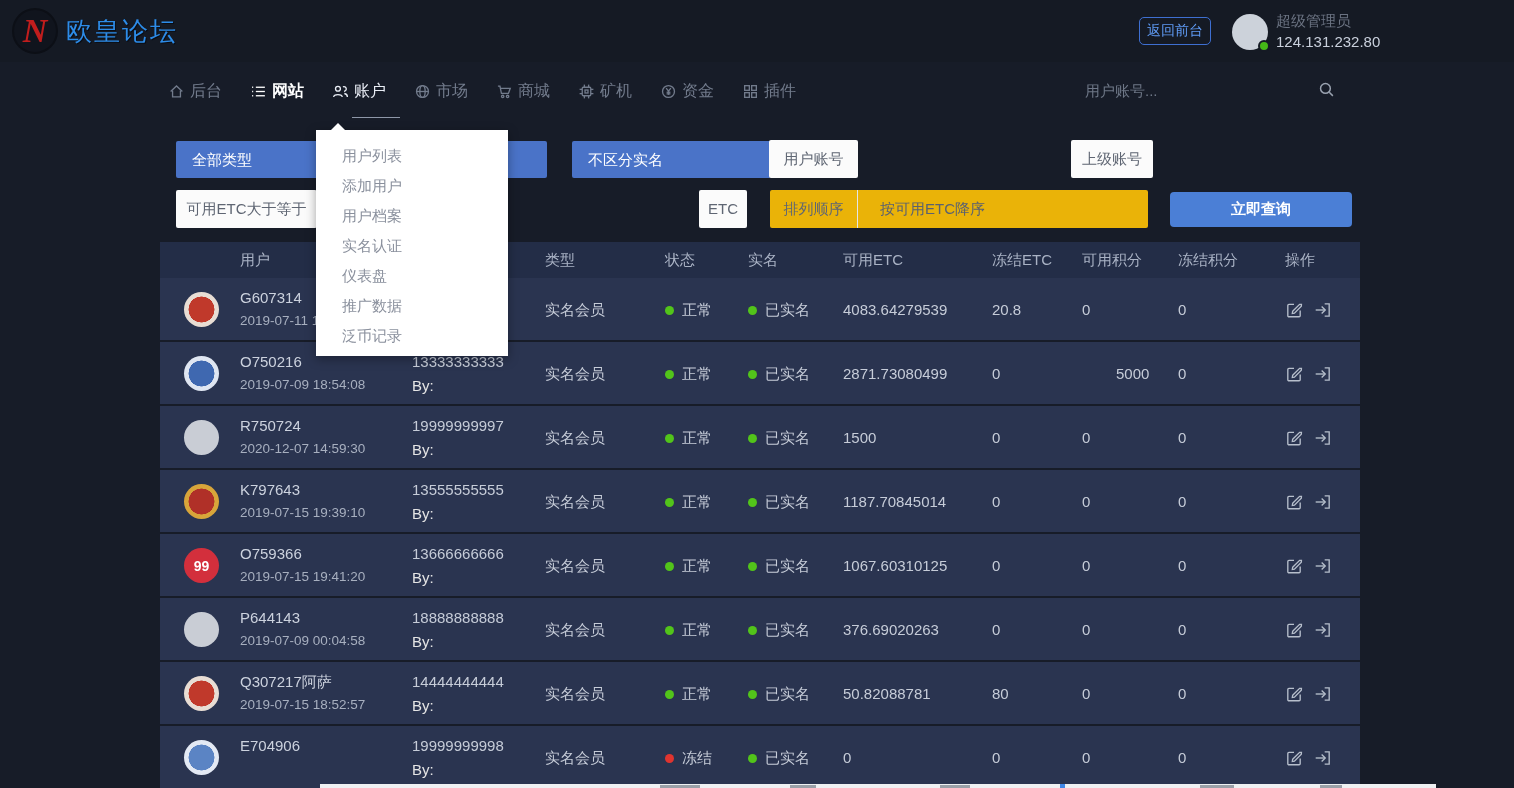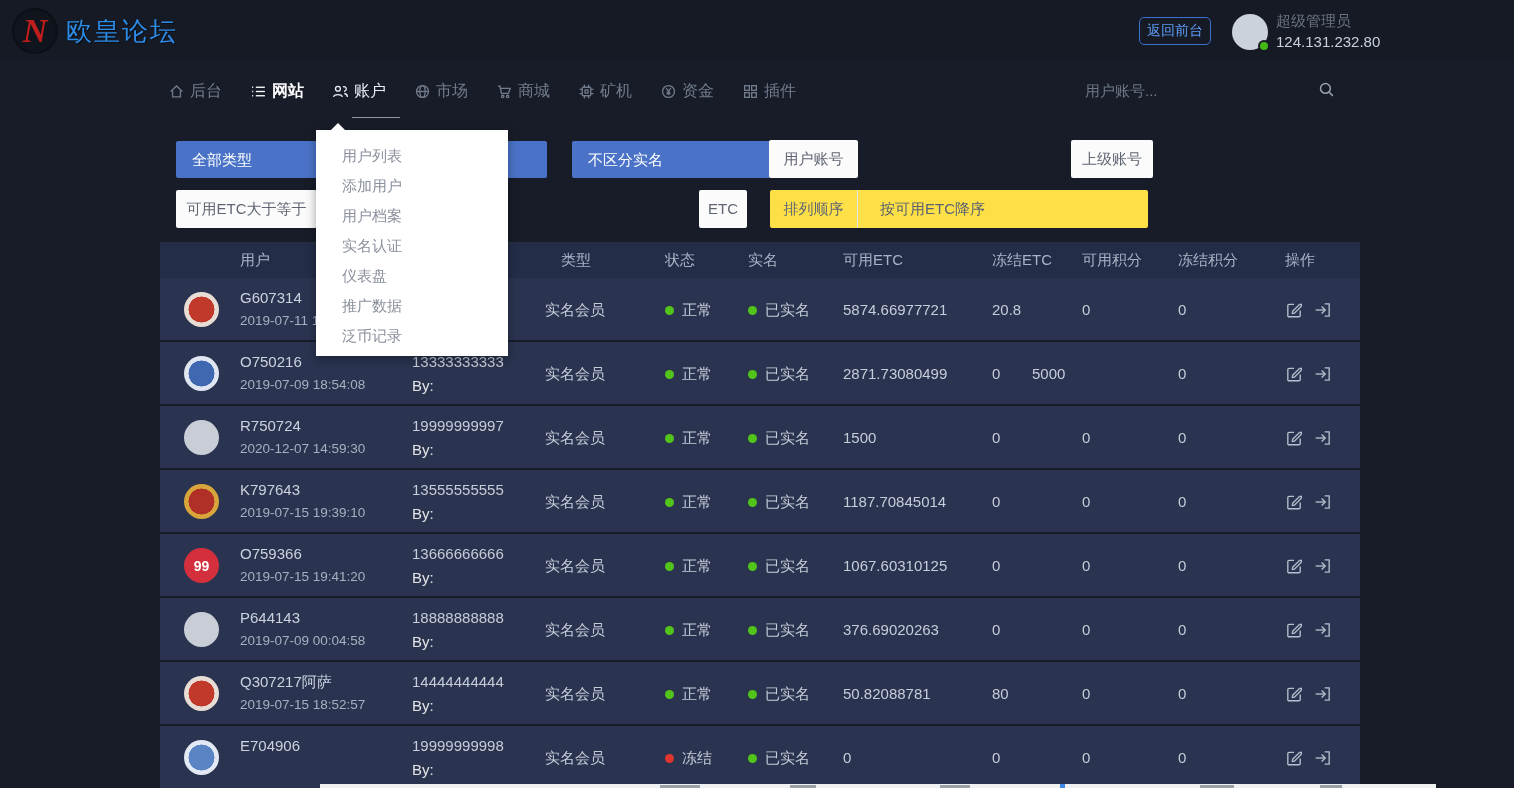--- a/index.html
+++ b/index.html
@@ -42,21 +42,21 @@
   .search-icon { position:absolute; right:0; top:6px; color:#9aa2b0; }
 
   
   .blue-select { position:absolute; height:37px; background:#4a73c8; border-radius:2px;
     color:#fff; font-size:15px; line-height:37px; padding-left:16px; cursor:pointer; }
   .white-box { position:absolute; height:38px; background:#fbfbfb; border-radius:2px;
     color:#5f6673; font-size:15px; line-height:38px; text-align:center; cursor:pointer; }
   .ghost-input { position:absolute; height:38px; background:transparent; border:none; outline:none;
     color:#cfd5e0; font-size:15px; font-family:inherit; }
   .sort-group { position:absolute; left:770px; top:190px; width:378px; height:38px;
-    background:#fde047; border-radius:2px; display:flex; }
+    background:#eab308; border-radius:2px; display:flex; }
   .sort-label { width:88px; text-align:center; line-height:38px; color:#5f6673; font-size:15px;
     border-right:1px solid #e3e5e8; }
   .sort-value { flex:1; line-height:38px; padding-left:22px; color:#5a6170; font-size:15px; cursor:pointer; }
   .query-btn { position:absolute; left:1170px; top:192px; width:182px; height:35px;
     background:#4b7fd6; border:none; border-radius:4px; color:#fff; font-size:15px;
     font-weight:bold; cursor:pointer; }
 
   
   .table { position:absolute; left:160px; top:242px; width:1200px; }
   .thead { position:relative; height:36px; background:#232d47; }
@@ -229,26 +229,27 @@
   <div class="white-box" style="left:1071px; top:140px; width:82px;">上级账号</div>
   <input class="ghost-input" style="left: 1165px; top: 140px; width: 185px;">
 
   <div class="white-box" style="left:176px; top:190px; width:141px;">可用ETC大于等于</div>
   <input class="ghost-input" style="left: 325px; top: 190px; width: 366px;">
   <div class="white-box" style="left:699px; top:190px; width:48px;">ETC</div>
   <div class="sort-group">
     <div class="sort-label">排列顺序</div>
     <div class="sort-value">按可用ETC降序</div>
   </div>
+  <button class="query-btn">立即查询</button>
 
   <div class="table">
     <div class="thead" id="thead">
         <span style="left: 80px;">用户</span>
         <span style="left: 252px;"></span>
-        <span style="left: 385px; margin-left: 16px;">类型</span>
+        <span style="left: 385px;">类型</span>
         <span style="left: 505px;">状态</span>
         <span style="left: 588px;">实名</span>
         <span style="left: 683px;">可用ETC</span>
         <span style="left: 832px;">冻结ETC</span>
         <span style="left: 922px;">可用积分</span>
         <span style="left: 1018px;">冻结积分</span>
         <span style="left: 1125px;">操作</span>
       </div>
     <div id="tbody">
   <div class="trow">
@@ -259,21 +260,21 @@
     <span class="byline"></span>
     <span class="cell mid" style="left:385px">实名会员</span>
     <span class="dotcell" style="left:505px">
       <span class="dot" style="background: rgb(82, 196, 26);"></span>
       <span>正常</span>
     </span>
     <span class="dotcell" style="left:588px">
       <span class="dot" style="background: rgb(82, 196, 26);"></span>
       <span>已实名</span>
     </span>
-    <span class="cell mid" style="left:683px">5874.66977721</span>
+    <span class="cell mid" style="left:683px">4083.64279539</span>
     <span class="cell mid" style="left:832px">20.8</span>
     <span class="cell mid" style="left:922px">0</span>
     <span class="cell mid" style="left:1018px">0</span>
     <span class="actions">
       <svg viewBox="0 0 16 16" fill="none" stroke="currentColor" stroke-width="1.2">
         <path d="M13.5 8.5v4.5a1 1 0 0 1-1 1H3.5a1 1 0 0 1-1-1v-9a1 1 0 0 1 1-1H8"></path>
         <path d="M6.8 9.2 13 3l1.6 0-0.1 1.7-6.1 6.1-1.9 0.3z"></path>
       </svg>
       <svg viewBox="0 0 16 16" fill="none" stroke="currentColor" stroke-width="1.2">
         <path d="M1.5 8h8"></path>
@@ -293,21 +294,21 @@
     <span class="dotcell" style="left:505px">
       <span class="dot" style="background: rgb(82, 196, 26);"></span>
       <span>正常</span>
     </span>
     <span class="dotcell" style="left:588px">
       <span class="dot" style="background: rgb(82, 196, 26);"></span>
       <span>已实名</span>
     </span>
     <span class="cell mid" style="left:683px">2871.73080499</span>
     <span class="cell mid" style="left:832px">0</span>
-    <span class="cell mid" style="left:872px">5000</span>
+    <span class="cell mid" style="left:956px">5000</span>
     <span class="cell mid" style="left:1018px">0</span>
     <span class="actions">
       <svg viewBox="0 0 16 16" fill="none" stroke="currentColor" stroke-width="1.2">
         <path d="M13.5 8.5v4.5a1 1 0 0 1-1 1H3.5a1 1 0 0 1-1-1v-9a1 1 0 0 1 1-1H8"></path>
         <path d="M6.8 9.2 13 3l1.6 0-0.1 1.7-6.1 6.1-1.9 0.3z"></path>
       </svg>
       <svg viewBox="0 0 16 16" fill="none" stroke="currentColor" stroke-width="1.2">
         <path d="M1.5 8h8"></path>
               <path d="M6.8 4.8 10 8l-3.2 3.2"></path>
               <path d="M9.5 2.5h4v11h-4"></path>

